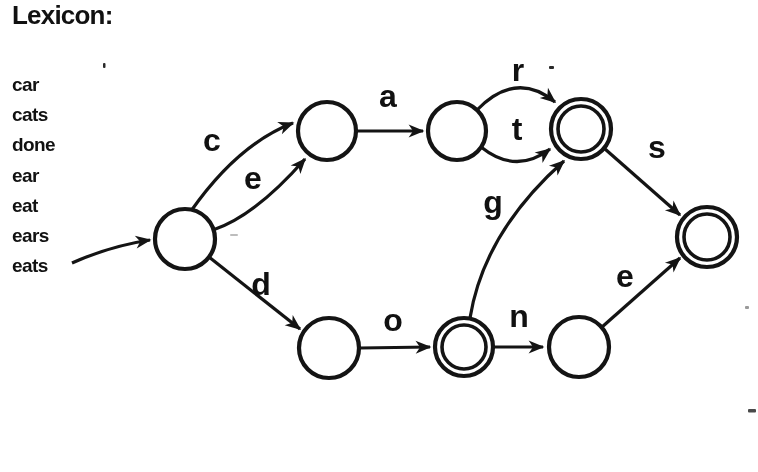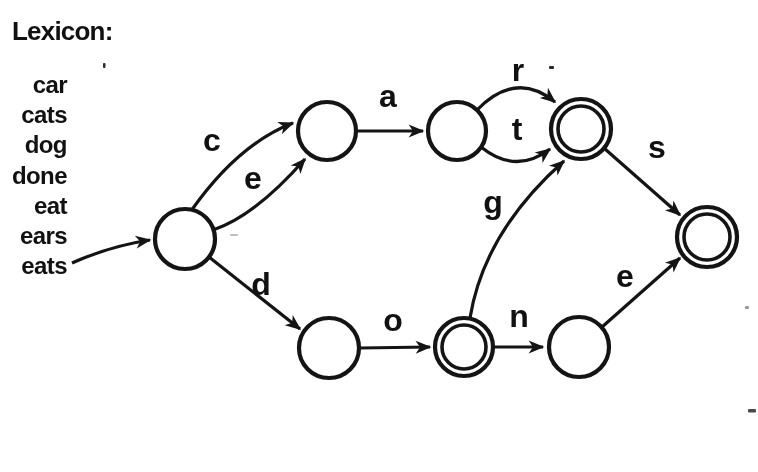--- a/index.html
+++ b/index.html
@@ -8,33 +8,32 @@
     width: 758px;
     height: 472px;
     background: #ffffff;
     overflow: hidden;
     font-family: "Liberation Sans", sans-serif;
     color: #111111;
   }
   .title {
     position: absolute;
     left: 12px;
-    top: 16px;
+    top: 0;
     font-size: 26px;
     font-weight: bold;
     letter-spacing: -0.8px;
   }
   .word-list {
     position: absolute;
     left: 12px;
     top: 70px;
-    font-size: 24px;
+    font-size: 19px;
     font-weight: bold;
     letter-spacing: -0.6px;
-    text-align: right;
   }
   .word-list .word {
     height: 30.2px;
     line-height: 30.2px;
     white-space: nowrap;
   }
   svg.diagram {
     position: absolute;
     left: 0;
     top: 0;
@@ -67,22 +66,22 @@
 </head>
 <body>
 
 <div class="page">
 
   <div class="title">Lexicon:</div>
 
   <div class="word-list">
     <div class="word">car</div>
     <div class="word">cats</div>
-    <div class="word">dog</div>
     <div class="word">done</div>
+    <div class="word">ear</div>
     <div class="word">eat</div>
     <div class="word">ears</div>
     <div class="word">eats</div>
   </div>
 
   <svg class="diagram" viewBox="0 0 758 472">
     <defs>
       <marker id="arrow" viewBox="0 0 12 10" refX="10.5" refY="5" markerWidth="5.4" markerHeight="4.6" orient="auto-start-reverse">
         <path d="M0.5,0.5 L11.5,5 L0.5,9.5 L3.6,5 Z" fill="#141414"></path>
       </marker>

